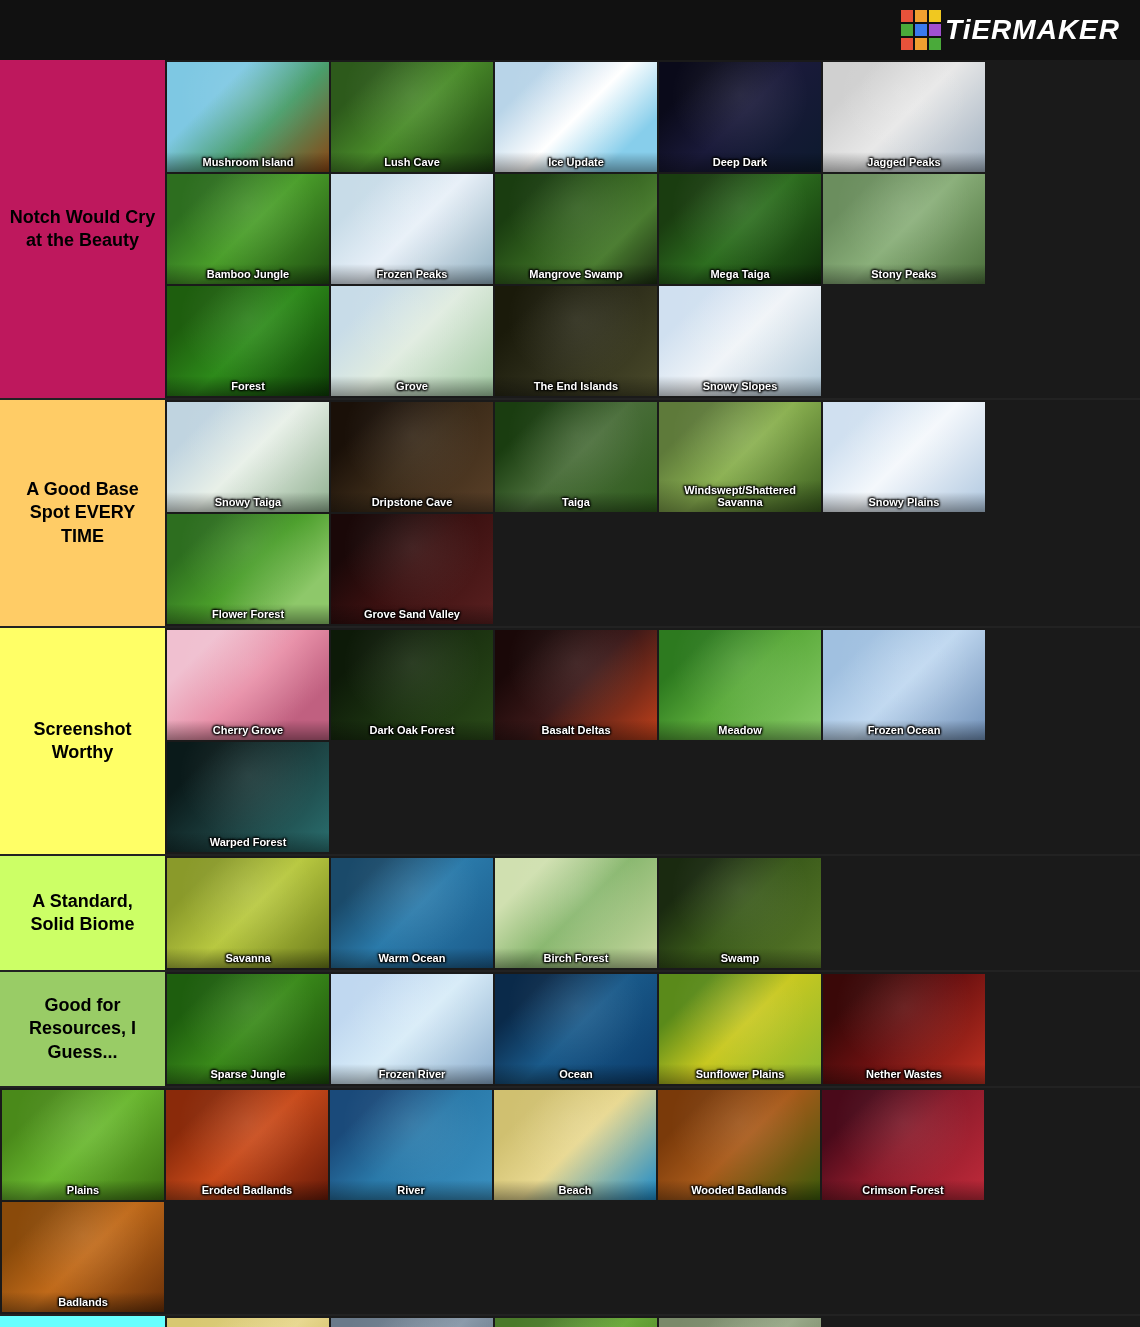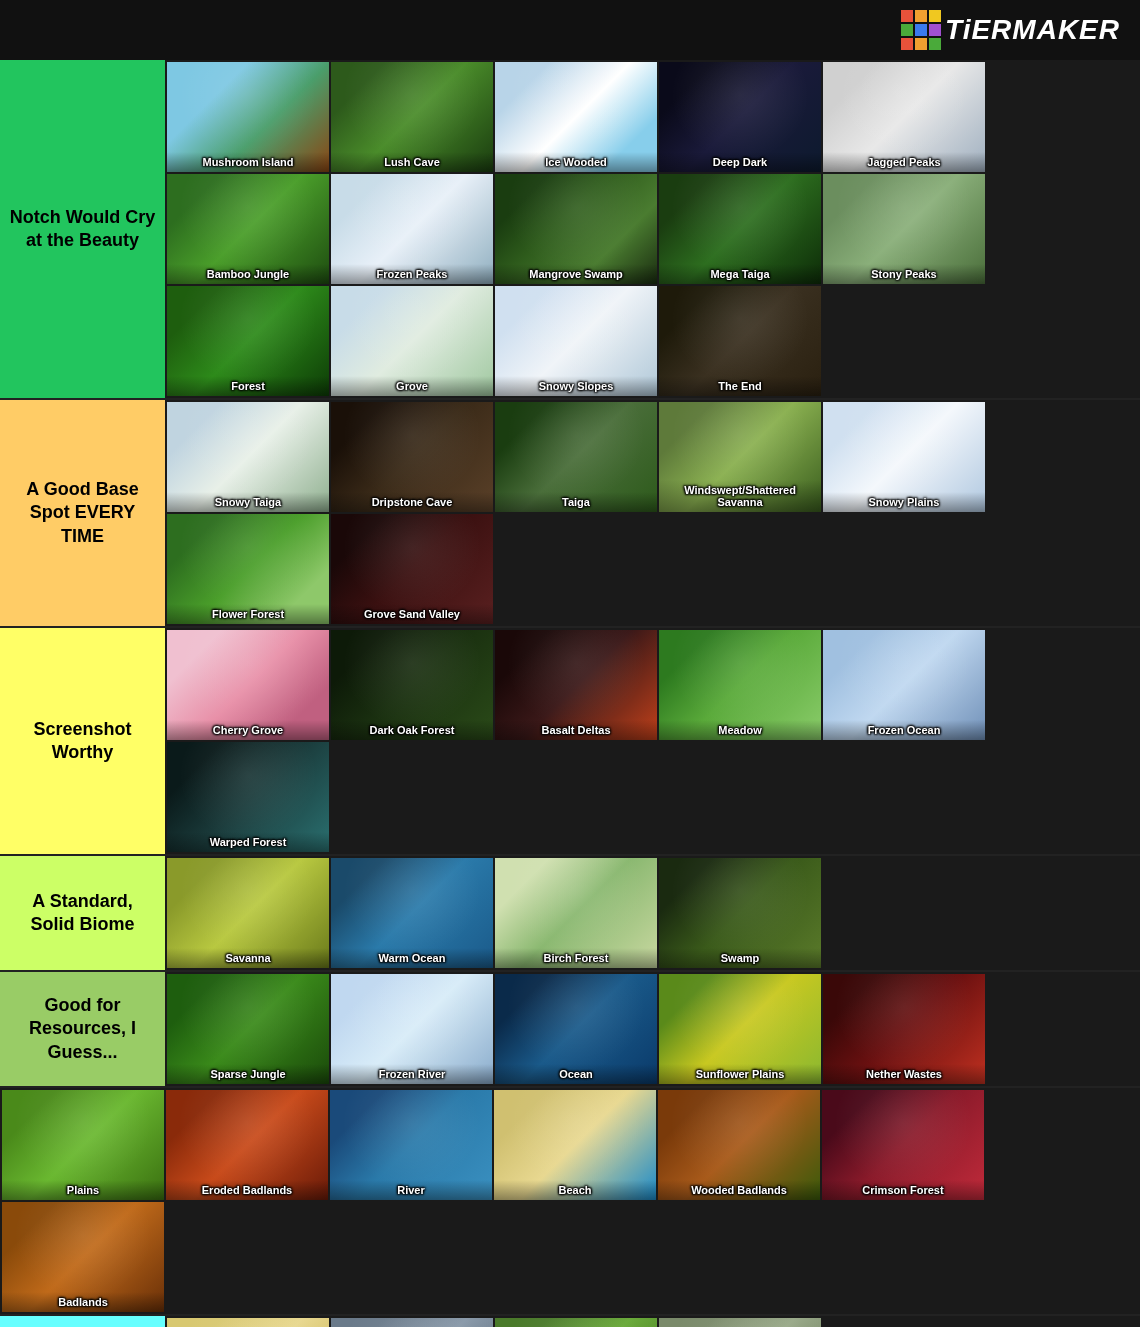--- a/index.html
+++ b/index.html
@@ -164,36 +164,36 @@
       <div class="logo-cell" style="background:#e8523a"></div>
       <div class="logo-cell" style="background:#f0a030"></div>
       <div class="logo-cell" style="background:#4aaa3a"></div>
     </div>
     <span class="logo-text">TiERMAKER</span>
   </div>
 </div>
 
 <div class="tier-table" id="tier-table">
 <div class="tier-row">
-      <div class="tier-label" style="background: #22c55e;">Notch Would Cry at the Beauty</div>
+      <div class="tier-label" style="background: #be185d;">Notch Would Cry at the Beauty</div>
       <div class="tier-items">
         <div class="biome-card">
           <div class="biome-bg mushroom"></div>
           <div style="position: absolute; top: 0px; left: 0px; width: 100%; height: 100%; opacity: 0.3; background: radial-gradient(at 50% 30%, rgba(255, 255, 255, 0.3) 0%, transparent 60%);"></div>
           <div class="biome-label">Mushroom Island</div>
         </div>
         <div class="biome-card">
           <div class="biome-bg lush-cave"></div>
           <div style="position: absolute; top: 0px; left: 0px; width: 100%; height: 100%; opacity: 0.3; background: radial-gradient(at 50% 30%, rgba(255, 255, 255, 0.3) 0%, transparent 60%);"></div>
           <div class="biome-label">Lush Cave</div>
         </div>
         <div class="biome-card">
           <div class="biome-bg ice-spikes"></div>
           <div style="position: absolute; top: 0px; left: 0px; width: 100%; height: 100%; opacity: 0.3; background: radial-gradient(at 50% 30%, rgba(255, 255, 255, 0.3) 0%, transparent 60%);"></div>
-          <div class="biome-label">Ice Wooded</div>
+          <div class="biome-label">Ice Update</div>
         </div>
         <div class="biome-card">
           <div class="biome-bg deep-dark"></div>
           <div style="position: absolute; top: 0px; left: 0px; width: 100%; height: 100%; opacity: 0.3; background: radial-gradient(at 50% 30%, rgba(255, 255, 255, 0.3) 0%, transparent 60%);"></div>
           <div class="biome-label">Deep Dark</div>
         </div>
         <div class="biome-card">
           <div class="biome-bg jagged-peaks"></div>
           <div style="position: absolute; top: 0px; left: 0px; width: 100%; height: 100%; opacity: 0.3; background: radial-gradient(at 50% 30%, rgba(255, 255, 255, 0.3) 0%, transparent 60%);"></div>
           <div class="biome-label">Jagged Peaks</div>
@@ -227,28 +227,28 @@
           <div class="biome-bg jungle"></div>
           <div style="position: absolute; top: 0px; left: 0px; width: 100%; height: 100%; opacity: 0.3; background: radial-gradient(at 50% 30%, rgba(255, 255, 255, 0.3) 0%, transparent 60%);"></div>
           <div class="biome-label">Forest</div>
         </div>
         <div class="biome-card">
           <div class="biome-bg grove"></div>
           <div style="position: absolute; top: 0px; left: 0px; width: 100%; height: 100%; opacity: 0.3; background: radial-gradient(at 50% 30%, rgba(255, 255, 255, 0.3) 0%, transparent 60%);"></div>
           <div class="biome-label">Grove</div>
         </div>
         <div class="biome-card">
+          <div class="biome-bg end-islands"></div>
+          <div style="position: absolute; top: 0px; left: 0px; width: 100%; height: 100%; opacity: 0.3; background: radial-gradient(at 50% 30%, rgba(255, 255, 255, 0.3) 0%, transparent 60%);"></div>
+          <div class="biome-label">The End Islands</div>
+        </div>
+        <div class="biome-card">
           <div class="biome-bg snowy-slopes"></div>
           <div style="position: absolute; top: 0px; left: 0px; width: 100%; height: 100%; opacity: 0.3; background: radial-gradient(at 50% 30%, rgba(255, 255, 255, 0.3) 0%, transparent 60%);"></div>
           <div class="biome-label">Snowy Slopes</div>
-        </div>
-        <div class="biome-card">
-          <div class="biome-bg the-end"></div>
-          <div style="position: absolute; top: 0px; left: 0px; width: 100%; height: 100%; opacity: 0.3; background: radial-gradient(at 50% 30%, rgba(255, 255, 255, 0.3) 0%, transparent 60%);"></div>
-          <div class="biome-label">The End</div>
         </div>
       </div>
     </div>
     <div class="tier-row">
       <div class="tier-label" style="background: rgb(255, 204, 102);">A Good Base Spot EVERY TIME</div>
       <div class="tier-items">
         <div class="biome-card">
           <div class="biome-bg snowy-taiga"></div>
           <div style="position: absolute; top: 0px; left: 0px; width: 100%; height: 100%; opacity: 0.3; background: radial-gradient(at 50% 30%, rgba(255, 255, 255, 0.3) 0%, transparent 60%);"></div>
           <div class="biome-label">Snowy Taiga</div>

